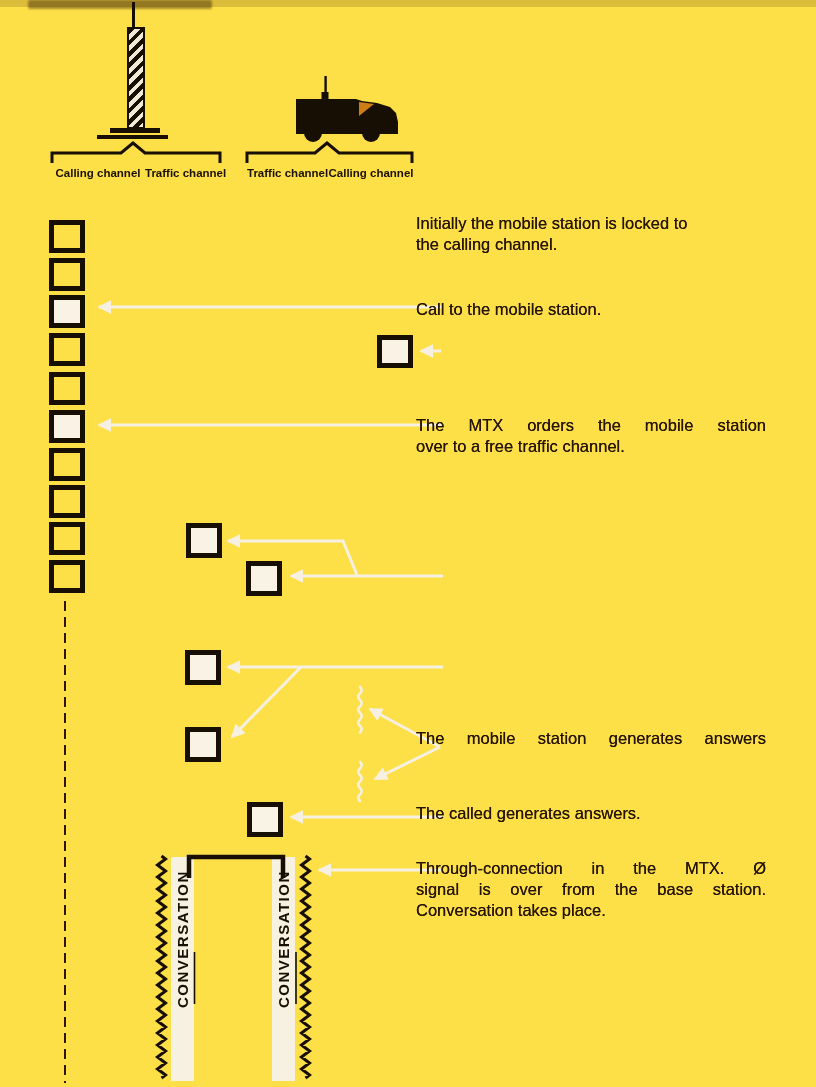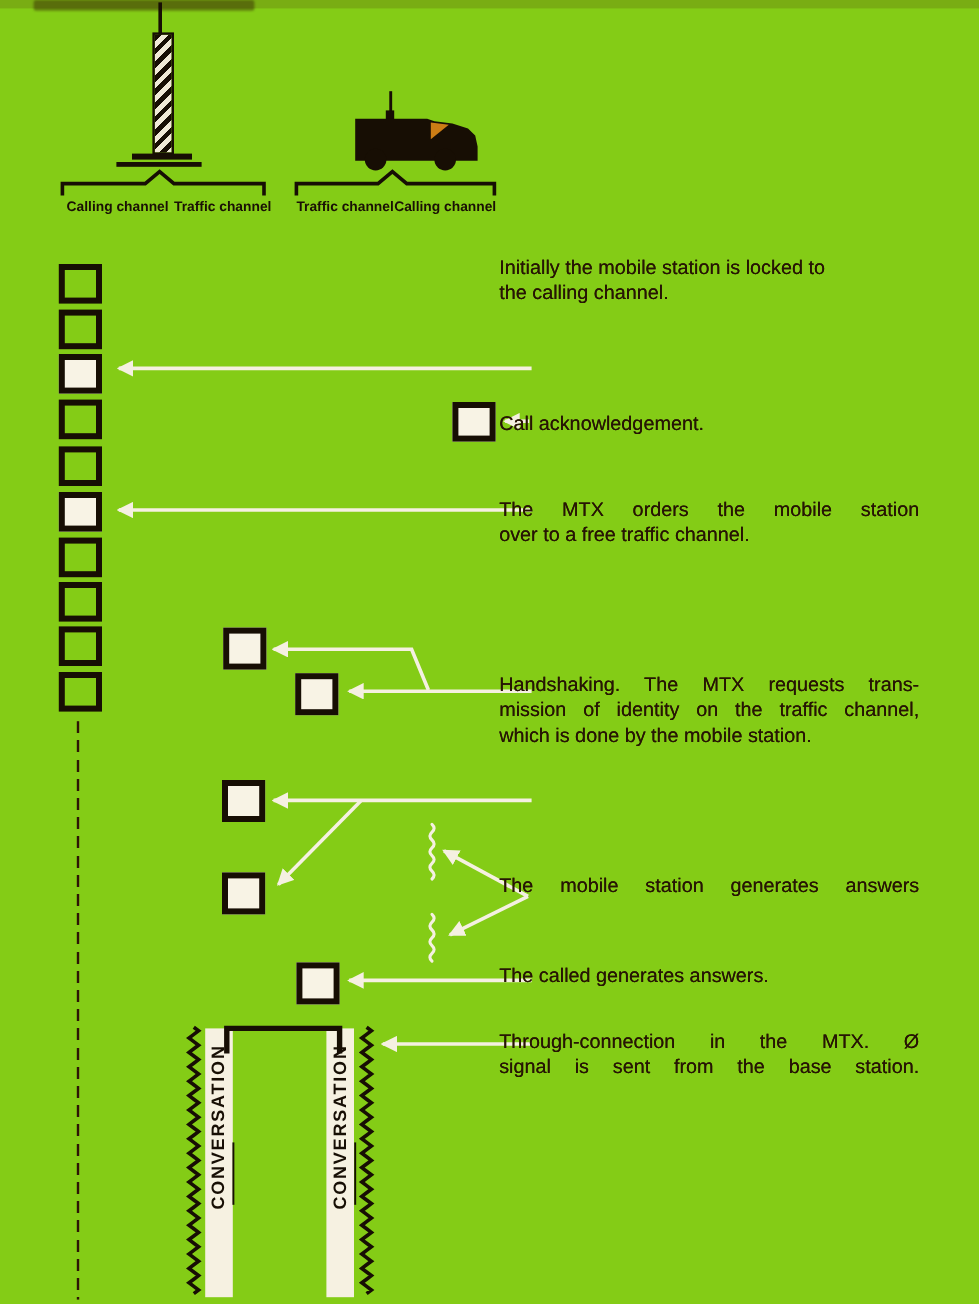--- a/index.html
+++ b/index.html
@@ -1,18 +1,18 @@
 <!DOCTYPE html>
 <html><head>
 <meta charset="utf-8">
 <style>
   html,body{margin:0;padding:0;background:#888;}
   .canvas{
     position:relative; width:816px; height:1087px; overflow:hidden;
-    background:#84cc16;
+    background:#fde047;
     font-family:"Liberation Sans","DejaVu Sans",sans-serif;
   }
   .abs{position:absolute;}
   
   .top-strip{left:0;top:0;width:816px;height:7px;background:rgba(70,35,5,.18);}
   .smear{left:28px;top:0;width:184px;height:9px;background:rgba(45,22,0,.42);filter:blur(1px);border-radius:2px;}
   
   .rod{left:132px;top:2px;width:3px;height:27px;background:#170e04;}
   .mast{left:127px;top:27px;width:18px;height:102px;border:2px solid #170e04;box-sizing:border-box;
         background:repeating-linear-gradient(135deg,#170e04 0 4px,#f0e9d6 4px 8px);}
@@ -127,36 +127,32 @@
     <g stroke="#f5f0e1" stroke-width="2.6" fill="none" stroke-linecap="round">
       <path d="M 360 687 Q 363.5 690.25 360 693.5 Q 356.5 696.75 360 700 Q 363.5 703.25 360 706.5 Q 356.5 709.75 360 713 Q 363.5 716.25 360 719.5 Q 356.5 722.75 360 726 Q 363.5 729.25 360 732.5"></path>
       <path d="M 360 762 Q 363.5 765.25 360 768.5 Q 356.5 771.75 360 775 Q 363.5 778.25 360 781.5 Q 356.5 784.75 360 788 Q 363.5 791.25 360 794.5 Q 356.5 797.75 360 801"></path>
     </g>
   </svg>
 
   <div class="abs note" style="top:213px">
     <div>Initially the mobile station is locked to</div>
     <div>the calling channel.</div>
   </div>
-  <div class="abs note" style="top:343px">
-    <div>Call acknowledgement.</div>
+  <div class="abs note" style="top:299px">
+    <div>Call to the mobile station.</div>
   </div>
   <div class="abs note" style="top:415px">
     <div class="jl">The MTX orders the mobile station</div>
     <div>over to a free traffic channel.</div>
-  </div>
-  <div class="abs note" style="top:561px">
-    <div class="jl">Handshaking. The MTX requests trans-</div>
-    <div class="jl">mission of identity on the traffic channel,</div>
-    <div>which is done by the mobile station.</div>
   </div>
   <div class="abs note" style="top:728px">
     <div class="jl">The mobile station generates answers</div>
   </div>
   <div class="abs note" style="top:803px">
     <div>The called generates answers.</div>
   </div>
   <div class="abs note" style="top:858px">
     <div class="jl">Through-connection in the MTX. Ø</div>
-    <div class="jl">signal is sent from the base station.</div>
+    <div class="jl">signal is over from the base station.</div>
+    <div>Conversation takes place.</div>
   </div>
 
 </div>
 
 </body></html>

